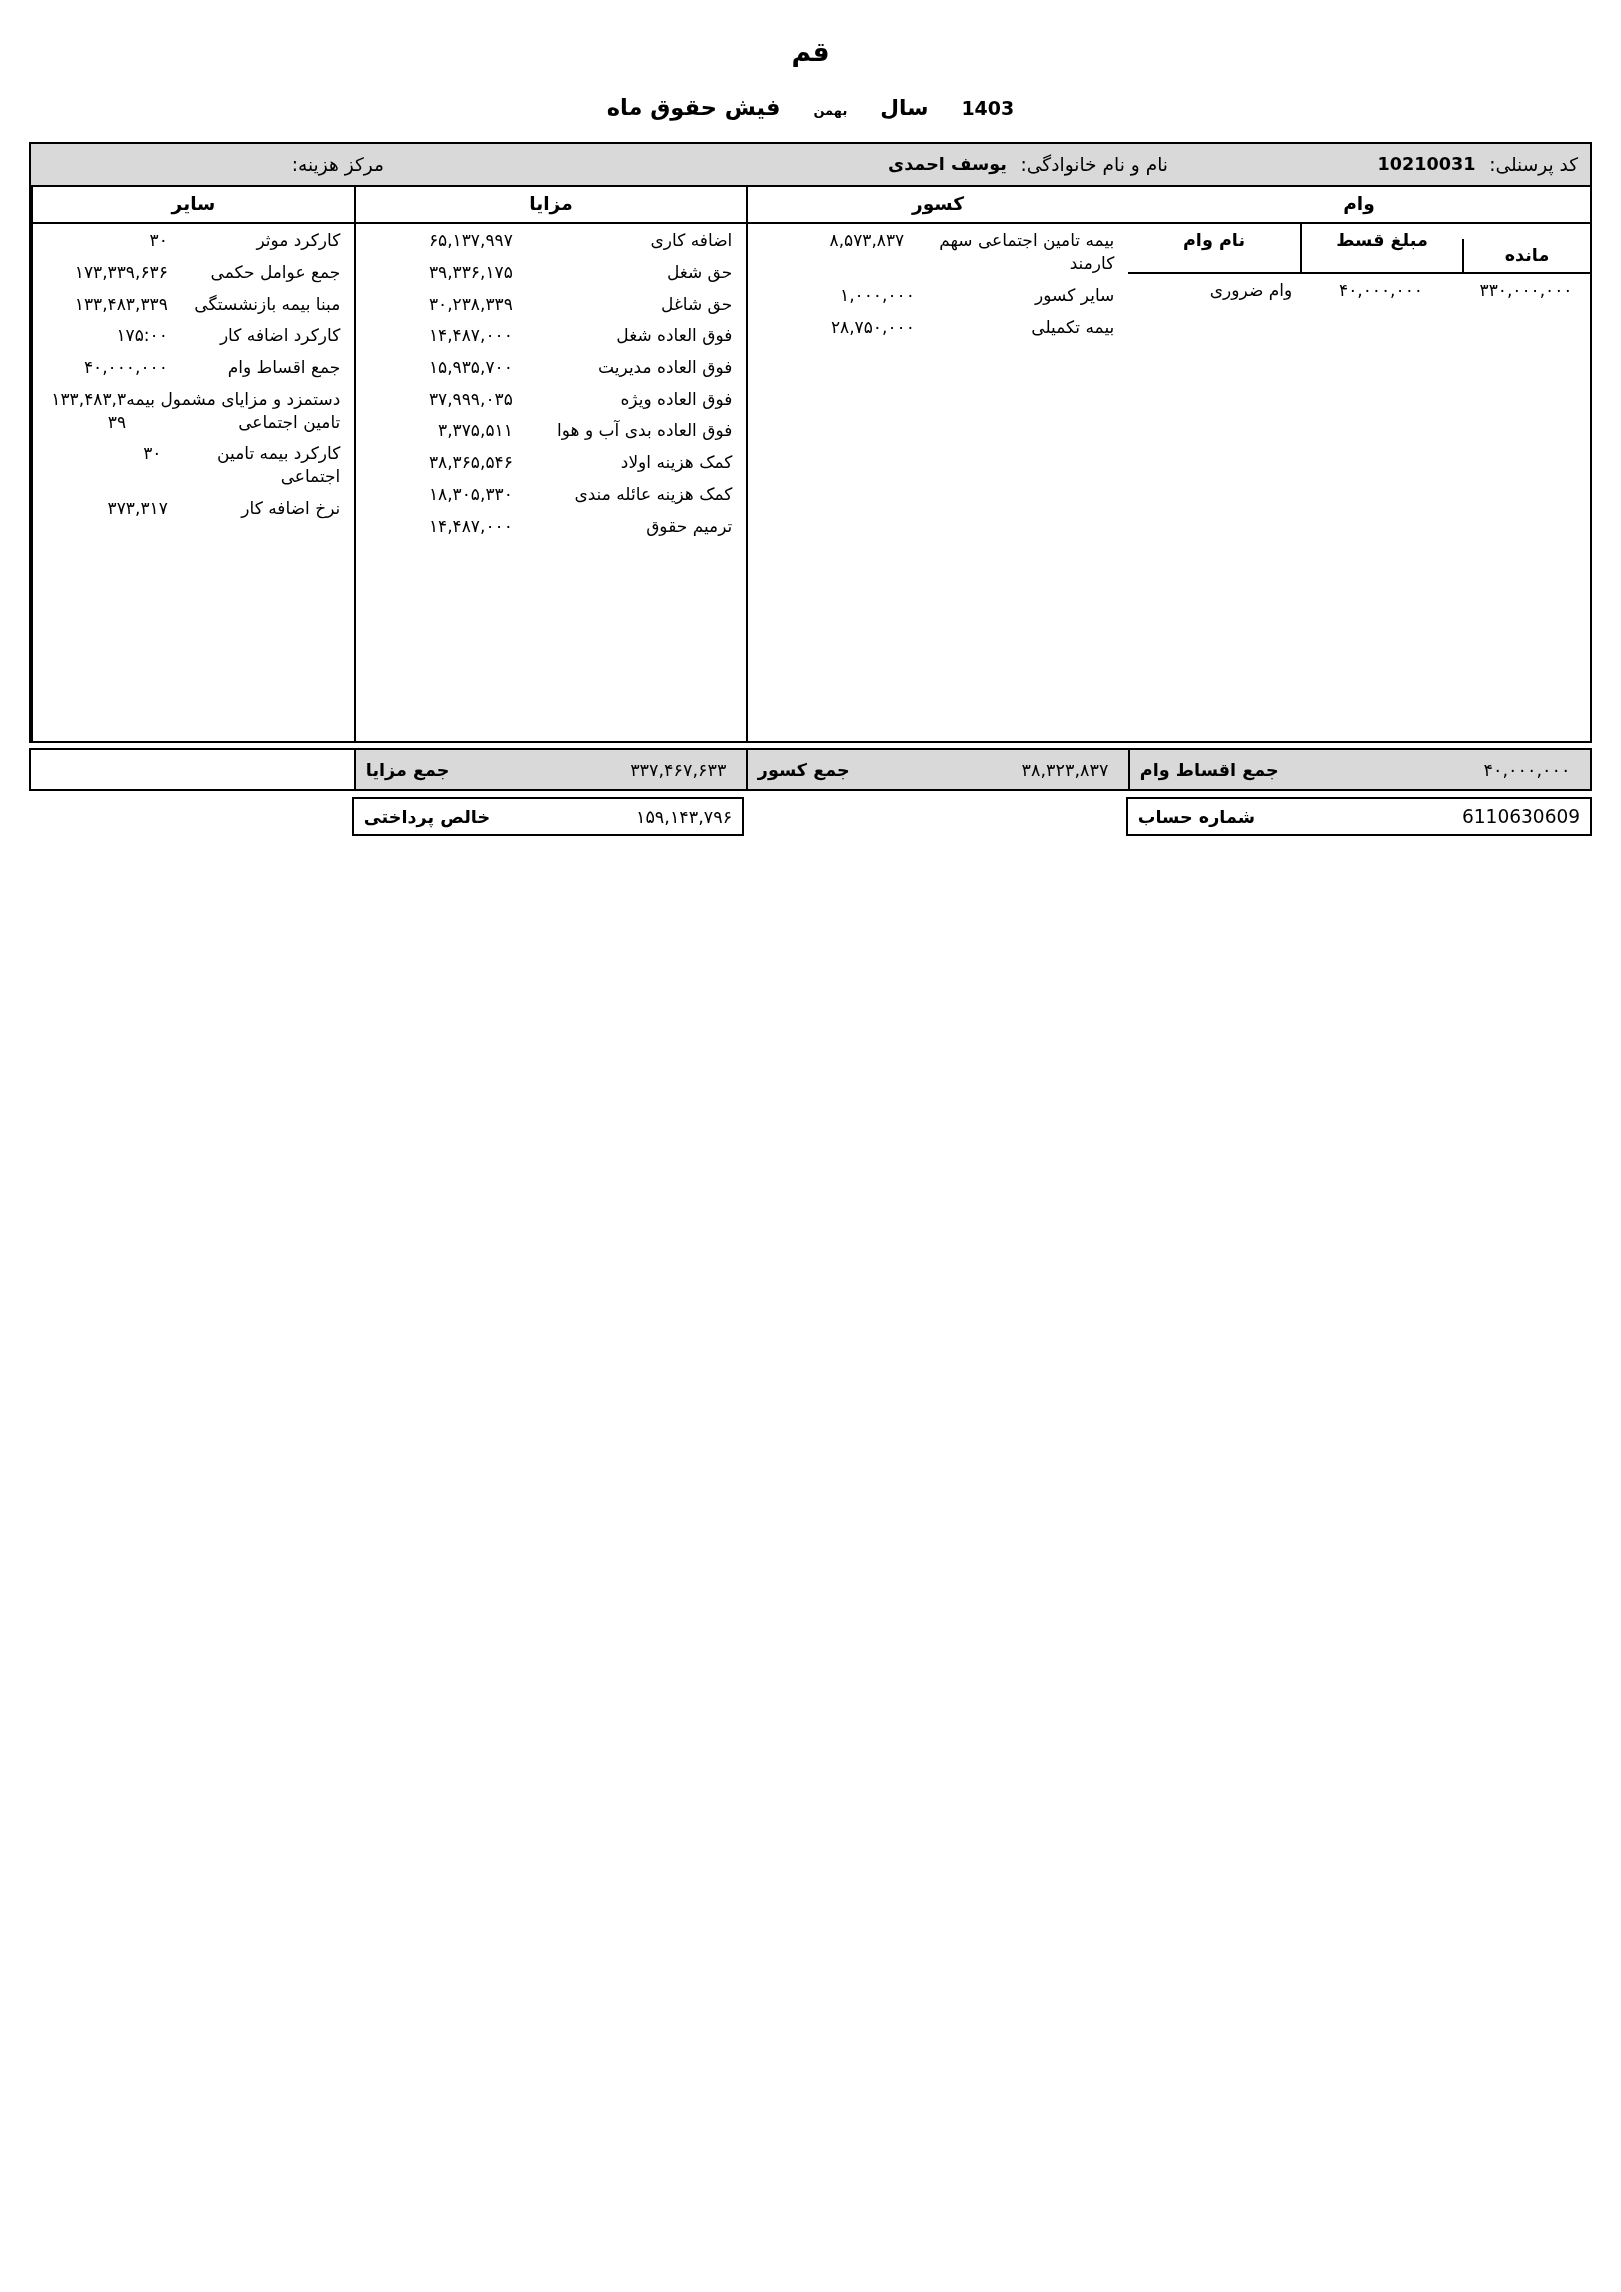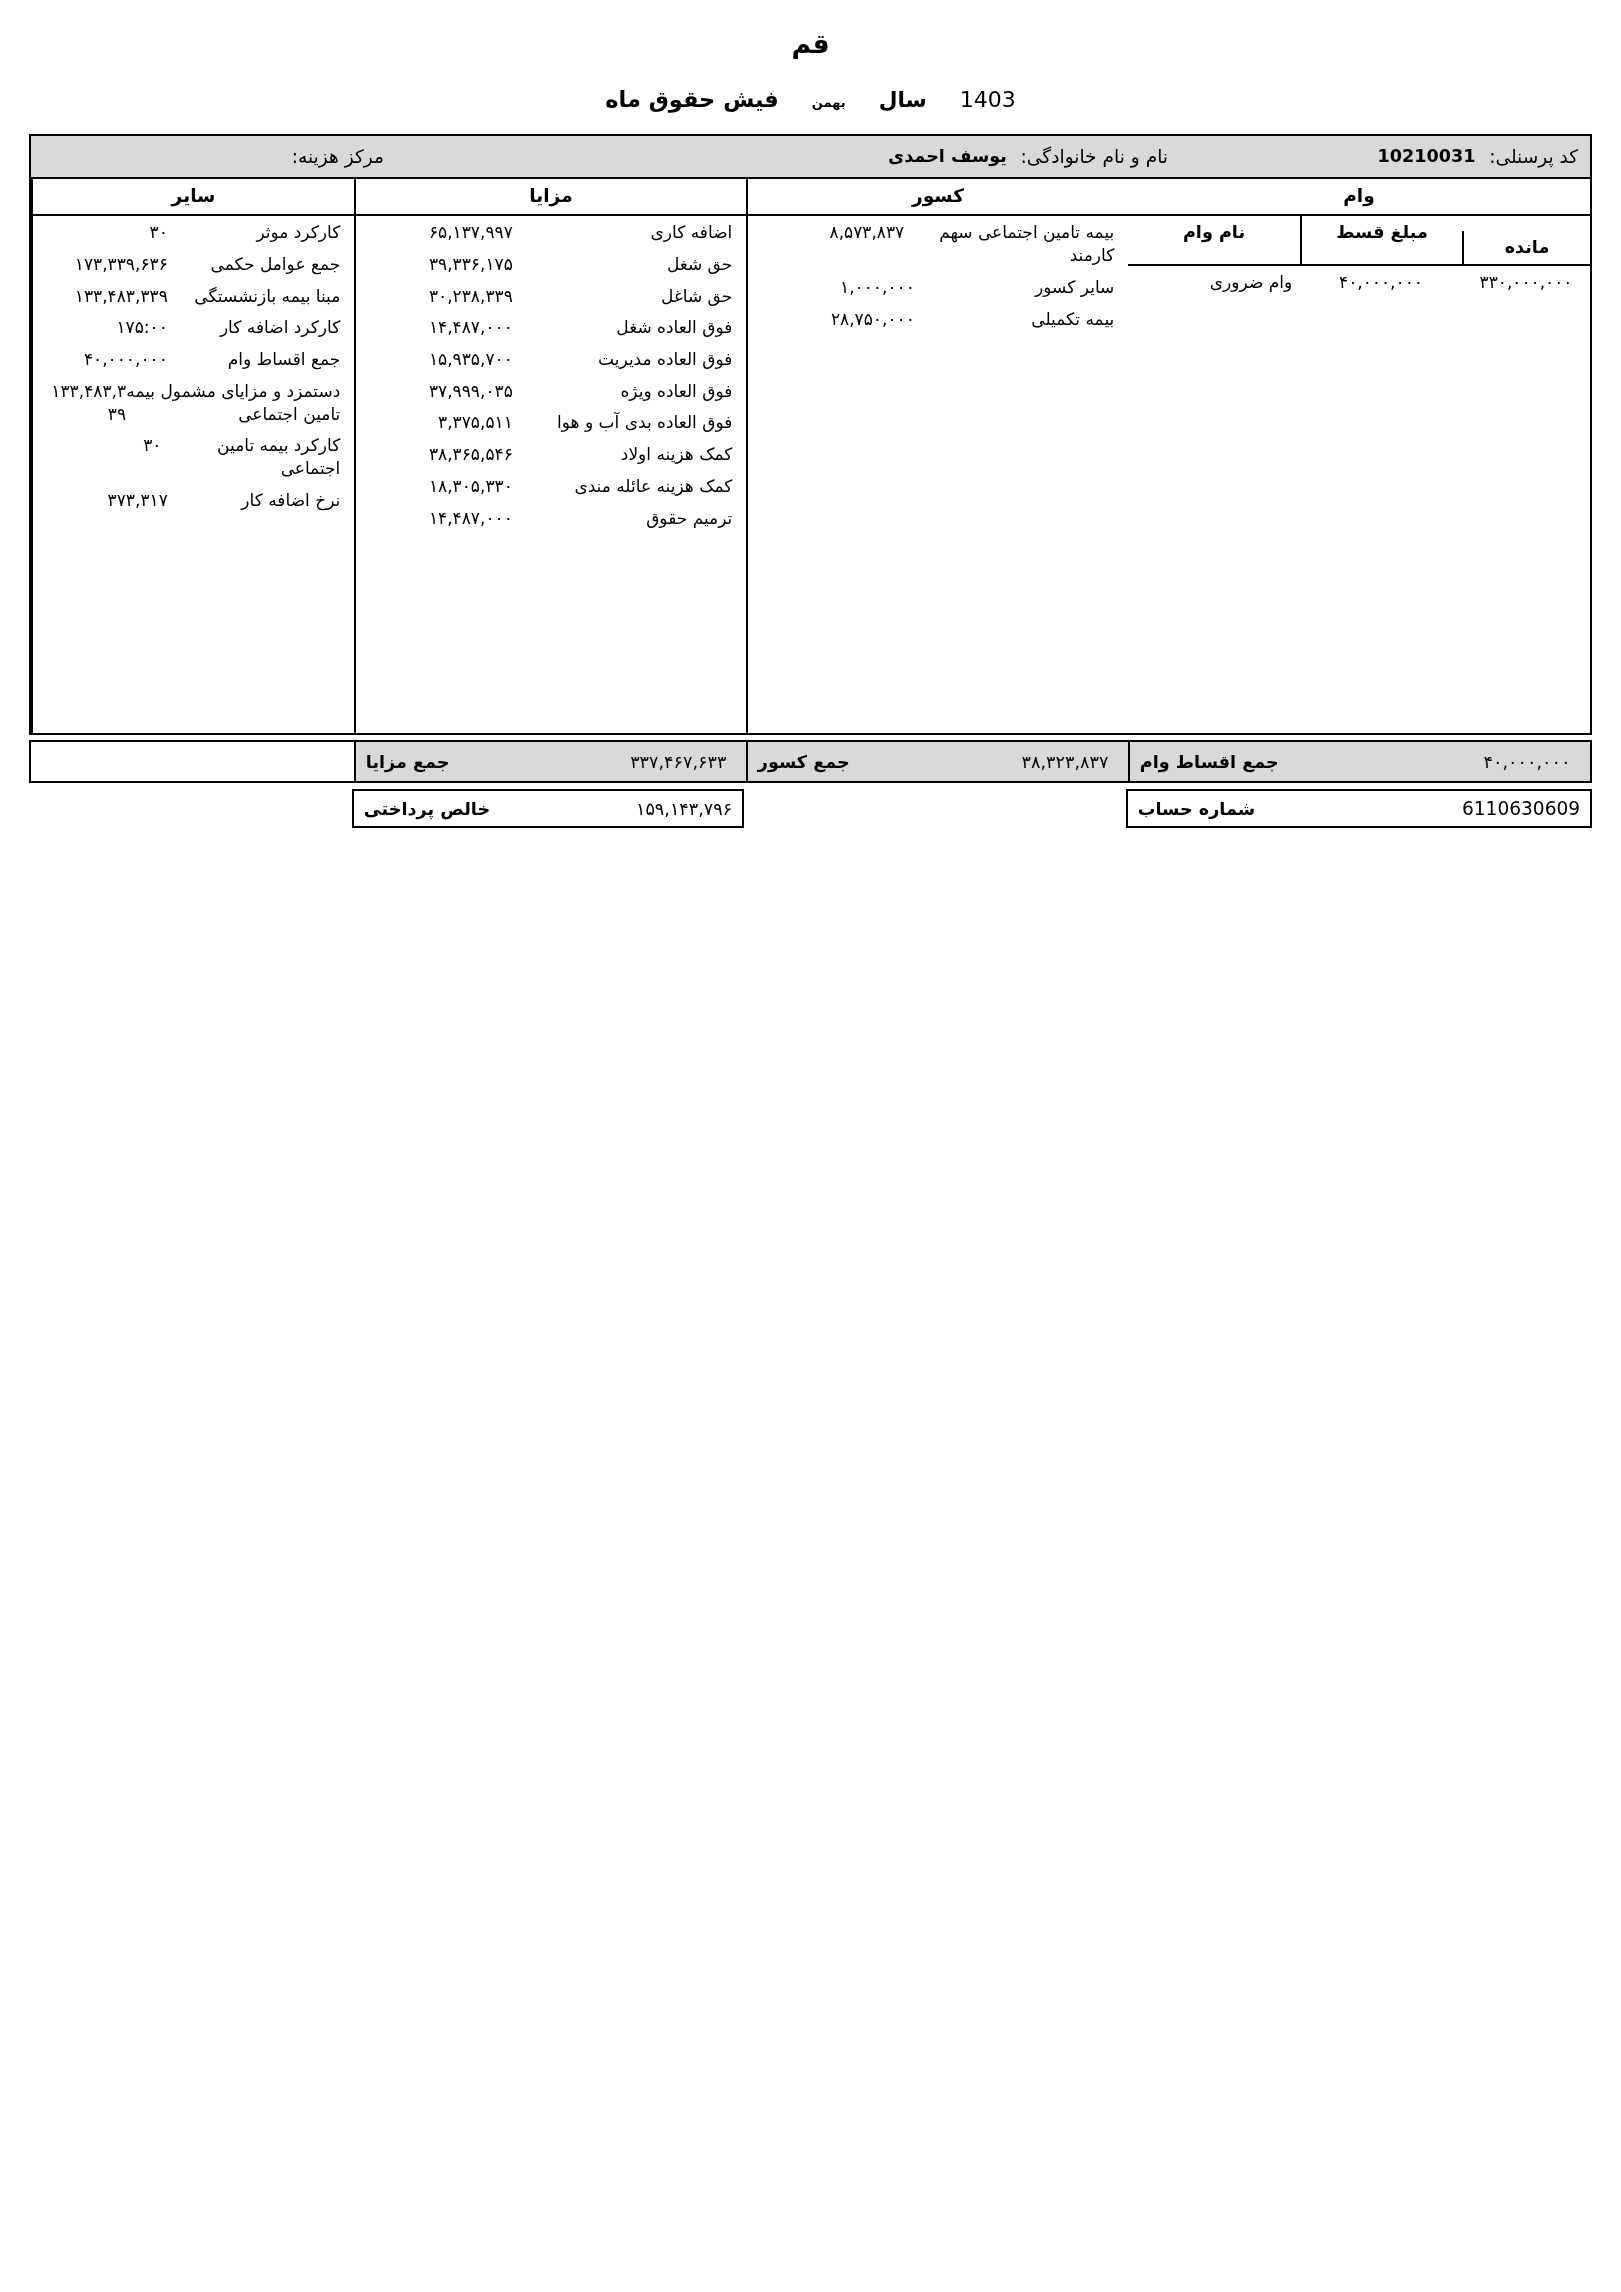--- a/index.html
+++ b/index.html
@@ -12,21 +12,21 @@
     height: 2293px;
     font-family: "DejaVu Sans", "Liberation Sans", sans-serif;
     color: #000000;
     direction: rtl;
   }
   .page {
     position: relative;
     width: 1621px;
     height: 2293px;
     box-sizing: border-box;
-    padding: 6px 29px;
+    padding: 14px 29px;
   }
   .doc-title {
     text-align: center;
     font-size: 26.5px;
     font-weight: bold;
     padding-top: 21.6px;
     letter-spacing: 0;
   }
   .subtitle-row {
     display: flex;
@@ -39,22 +39,22 @@
   }
   .subtitle-row .month-name {
     font-size: 13px;
     font-weight: bold;
   }
   .subtitle-row .year-label {
     font-size: 21.6px;
     font-weight: bold;
   }
   .subtitle-row .year-value {
-    font-size: 22px;
-    font-weight: normal;
+    font-size: 19px;
+    font-weight: bold;
     direction: ltr;
     unicode-bidi: embed;
   }
 
   
   .id-bar {
     display: flex;
     margin-top: 21.6px;
     border: 2px solid #000;
     background: #d9d9d9;

